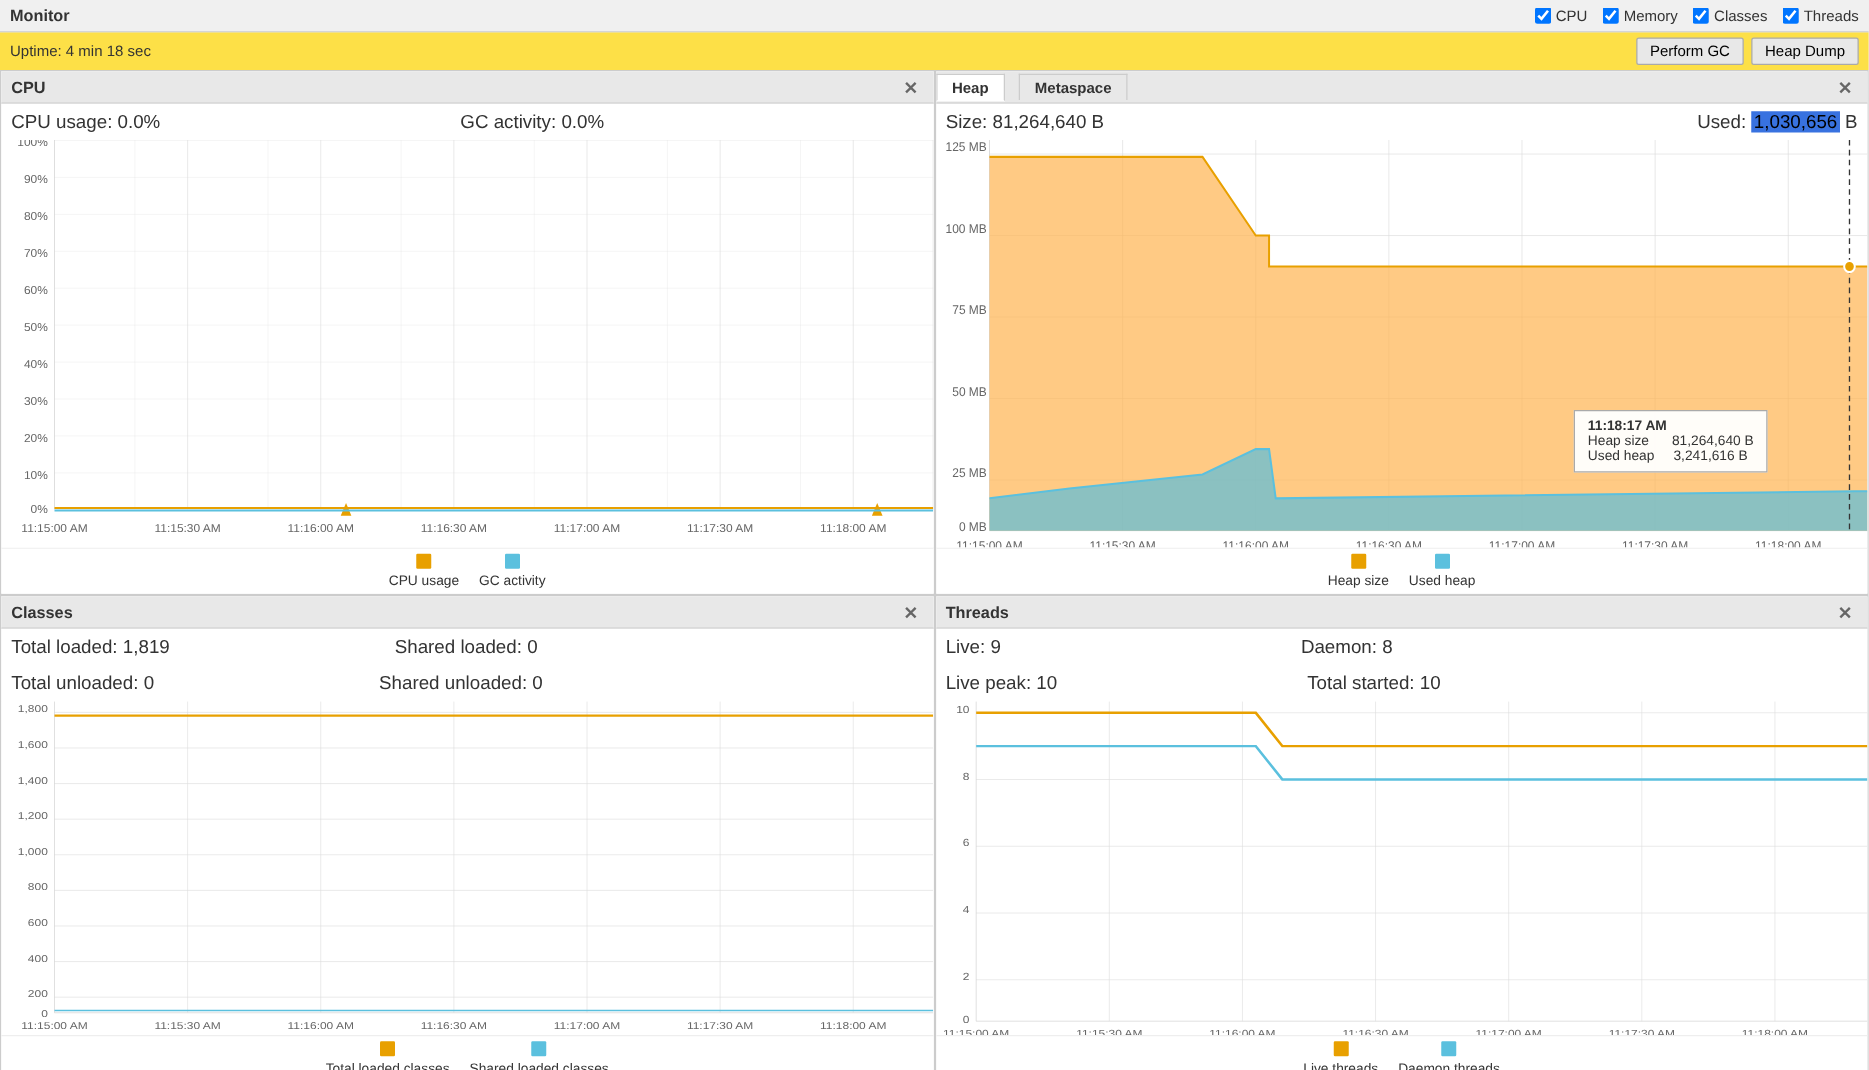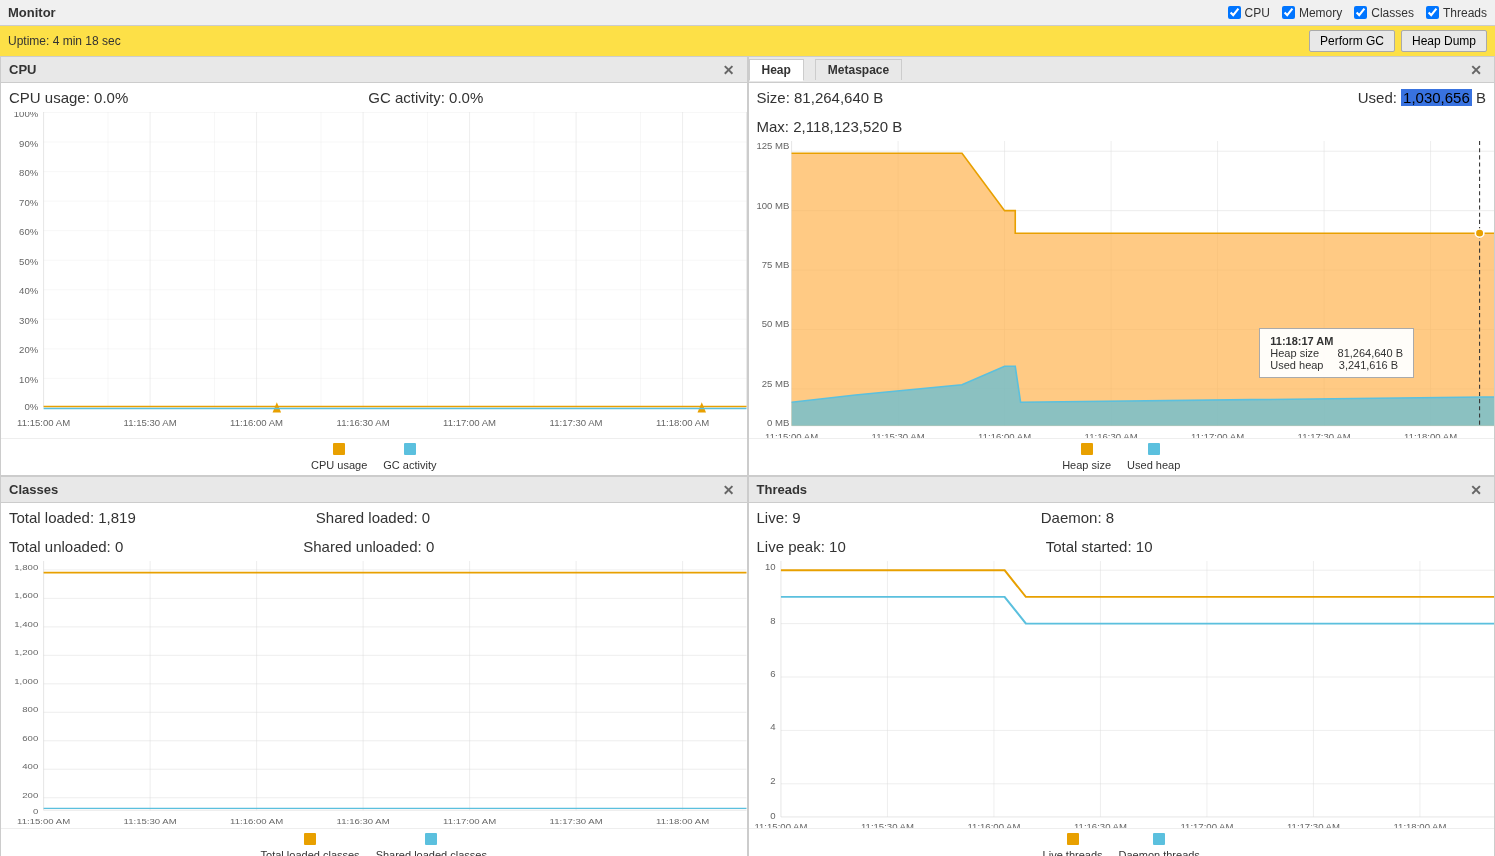--- a/index.html
+++ b/index.html
@@ -313,26 +313,20 @@
         <div class="stat-item">
           <span>Size:</span>
           <span>81,264,640 B</span>
         </div>
         <div class="stat-item" style="margin-left:auto;">
           <span>Used:</span>
           <span class="used-value-highlight">1,030,656</span>
           <span>B</span>
         </div>
       </div>
-      <div class="stat-row">
-        <div class="stat-item">
-          <span>Max:</span>
-          <span>2,118,123,520 B</span>
-        </div>
-      </div>
     </div>
     <div class="chart-area" style="position:relative;">
       <svg class="chart-svg" viewBox="0 0 700 290" preserveAspectRatio="none">
 
         <text x="38" y="8" text-anchor="end" font-size="9" fill="#666">125 MB</text>
         <text x="38" y="66" text-anchor="end" font-size="9" fill="#666">100 MB</text>
         <text x="38" y="124" text-anchor="end" font-size="9" fill="#666">75 MB</text>
         <text x="38" y="182" text-anchor="end" font-size="9" fill="#666">50 MB</text>
         <text x="38" y="240" text-anchor="end" font-size="9" fill="#666">25 MB</text>
         <text x="38" y="278" text-anchor="end" font-size="9" fill="#666">0 MB</text>

